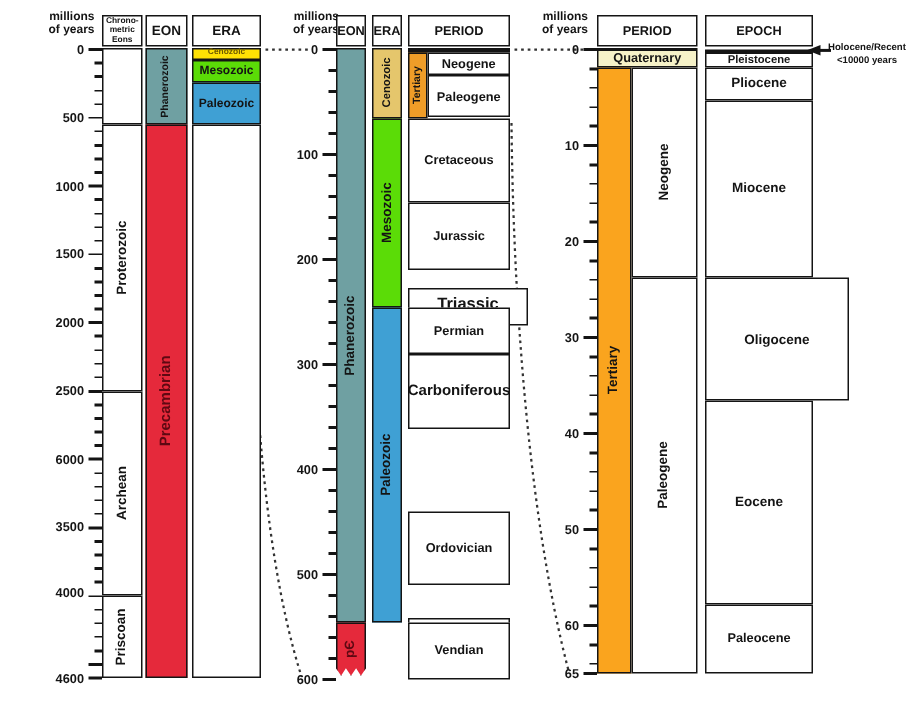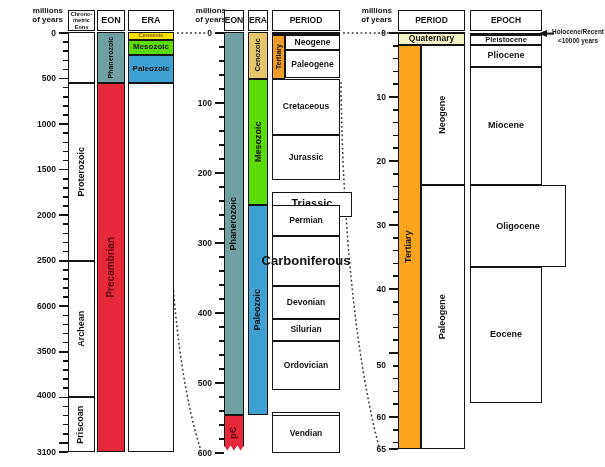--- a/index.html
+++ b/index.html
@@ -102,23 +102,21 @@
   <div class="box blackband" style="left:272px;top:32px;width:68px;height:3.5px;"></div>
   <div class="box orange" style="left:272px;top:35px;width:13px;height:43.5px;">
       <span class="vtext" style="font-size:7px;">Tertiary</span>
     </div>
   <div class="box" style="left:285px;top:35px;width:55px;height:14.7px;font-size:8.5px;">Neogene</div>
   <div class="box" style="left:285px;top:49.7px;width:55px;height:28.8px;font-size:8.5px;">Paleogene</div>
   <div class="box" style="left:272px;top:78.5px;width:68px;height:56px;font-size:8.5px;">Cretaceous</div>
   <div class="box" style="left:272px;top:134.5px;width:68px;height:45.5px;font-size:8.5px;">Jurassic</div>
   <div class="box" style="left:272px;top:192px;width:80px;height:24.5px;font-size:11px;">Triassic</div>
   <div class="box" style="left:272px;top:204.5px;width:68px;height:31.5px;font-size:8.5px;">Permian</div>
-  <div class="box" style="left:272px;top:236px;width:68px;height:50.4px;font-size:13px;">Carboniferous</div>
-  <div class="box" style="left:272px;top:286.4px;width:68px;height:32.2px;font-size:8.5px;">Devonian</div>
-  <div class="box" style="left:272px;top:318.6px;width:68px;height:22.4px;font-size:8.5px;">Silurian</div>
+  <div class="box" style="left:272px;top:236px;width:68px;height:50.4px;font-size:10px;">Carboniferous</div>
   <div class="box" style="left:272px;top:341px;width:68px;height:49px;font-size:8.5px;">Ordovician</div>
   <div class="box" style="left:272px;top:412px;width:68px;height:24.5px;font-size:8.5px;text-align:center;">Cambrian</div>
   <div class="box" style="left:272px;top:414.5px;width:68px;height:38.5px;font-size:8.5px;">Vendian</div>
 
   <div class="unit" style="left:334px;top:6px;width:58px;">millions
 of years</div>
 
   <div class="box" style="left:398px;top:10px;width:67px;height:21px;font-size:8.5px;">PERIOD</div>
   <div class="box" style="left:470px;top:10px;width:72px;height:21px;font-size:8.5px;">EPOCH</div>
 
@@ -131,20 +129,21 @@
     </div>
   <div class="box" style="left:421px;top:185.3px;width:44px;height:263.7px;">
       <span class="vtext" style="font-size:9px;">Paleogene</span>
     </div>
 
   <div class="box" style="left:470px;top:33px;width:72px;height:11.5px;font-size:7.5px;border-top-width:3px;">Pleistocene</div>
   <div class="box" style="left:470px;top:44.5px;width:72px;height:22.4px;font-size:9px;">Pliocene</div>
   <div class="box" style="left:470px;top:66.9px;width:72px;height:118.4px;font-size:9px;">Miocene</div>
   <div class="box" style="left:470px;top:185.3px;width:96px;height:81.9px;font-size:9px;">Oligocene</div>
   <div class="box" style="left:470px;top:267.2px;width:72px;height:135.7px;font-size:9px;">Eocene</div>
+  <div class="box" style="left:470px;top:402.9px;width:72px;height:46.1px;font-size:8.5px;">Paleocene</div>
 
   <svg class="overlay" style="left:538px;top:29px;" width="16" height="9">
     <polygon points="0,4.5 9,1 9,8" fill="#141414"></polygon>
     <rect x="8" y="3.6" width="8" height="2" fill="#141414"></rect>
   </svg>
   <div class="annot" style="left:551px;top:28px;width:54px;">Holocene/Recent
 &lt;10000 years</div>
 
 <div class="tick" style="left: 59px; top: 32.2px; width: 9px;"></div>
     <div class="tick" style="left: 62.5px; top: 41.3087px; width: 5.5px;"></div>
@@ -195,21 +194,21 @@
     <div class="tick" style="left: 59px; top: 451.2px; width: 9px;"></div>
     <div class="ticklabel" style="left: 16px; top: 27.5px;">0</div>
     <div class="ticklabel" style="left: 16px; top: 73.0435px;">500</div>
     <div class="ticklabel" style="left: 16px; top: 118.587px;">1000</div>
     <div class="ticklabel" style="left: 16px; top: 164.13px;">1500</div>
     <div class="ticklabel" style="left: 16px; top: 209.674px;">2000</div>
     <div class="ticklabel" style="left: 16px; top: 255.217px;">2500</div>
     <div class="ticklabel" style="left: 16px; top: 300.761px;">6000</div>
     <div class="ticklabel" style="left: 16px; top: 346.304px;">3500</div>
     <div class="ticklabel" style="left: 16px; top: 390px;">4000</div>
-    <div class="ticklabel" style="left: 16px; top: 446.5px;">3100</div>
+    <div class="ticklabel" style="left: 16px; top: 446.5px;">4600</div>
     <div class="tick" style="left: 215px; top: 32.2px; width: 9px;"></div>
     <div class="tick" style="left: 218.5px; top: 46.2px; width: 5.5px;"></div>
     <div class="tick" style="left: 218.5px; top: 60.2px; width: 5.5px;"></div>
     <div class="tick" style="left: 218.5px; top: 74.2px; width: 5.5px;"></div>
     <div class="tick" style="left: 218.5px; top: 88.2px; width: 5.5px;"></div>
     <div class="tick" style="left: 215px; top: 102.2px; width: 9px;"></div>
     <div class="tick" style="left: 218.5px; top: 116.2px; width: 5.5px;"></div>
     <div class="tick" style="left: 218.5px; top: 130.2px; width: 5.5px;"></div>
     <div class="tick" style="left: 218.5px; top: 144.2px; width: 5.5px;"></div>
     <div class="tick" style="left: 218.5px; top: 158.2px; width: 5.5px;"></div>
@@ -273,16 +272,16 @@
     <div class="tick" style="left: 392.5px; top: 403.4px; width: 5.5px;"></div>
     <div class="tick" style="left: 389px; top: 416.2px; width: 9px;"></div>
     <div class="tick" style="left: 392.5px; top: 429px; width: 5.5px;"></div>
     <div class="tick" style="left: 392.5px; top: 441.8px; width: 5.5px;"></div>
     <div class="tick" style="left: 389px; top: 448.2px; width: 9px;"></div>
     <div class="ticklabel" style="left: 346px; top: 27.5px;">0</div>
     <div class="ticklabel" style="left: 346px; top: 91.5px;">10</div>
     <div class="ticklabel" style="left: 346px; top: 155.5px;">20</div>
     <div class="ticklabel" style="left: 346px; top: 219.5px;">30</div>
     <div class="ticklabel" style="left: 346px; top: 283.5px;">40</div>
-    <div class="ticklabel" style="left: 346px; top: 347.5px; margin-top: 12px;">50</div>
+    <div class="ticklabel" style="left: 346px; top: 347.5px;">50</div>
     <div class="ticklabel" style="left: 346px; top: 411.5px;">60</div>
     <div class="ticklabel" style="left: 346px; top: 443.5px;">65</div>
   </div>
 
 </body></html>

